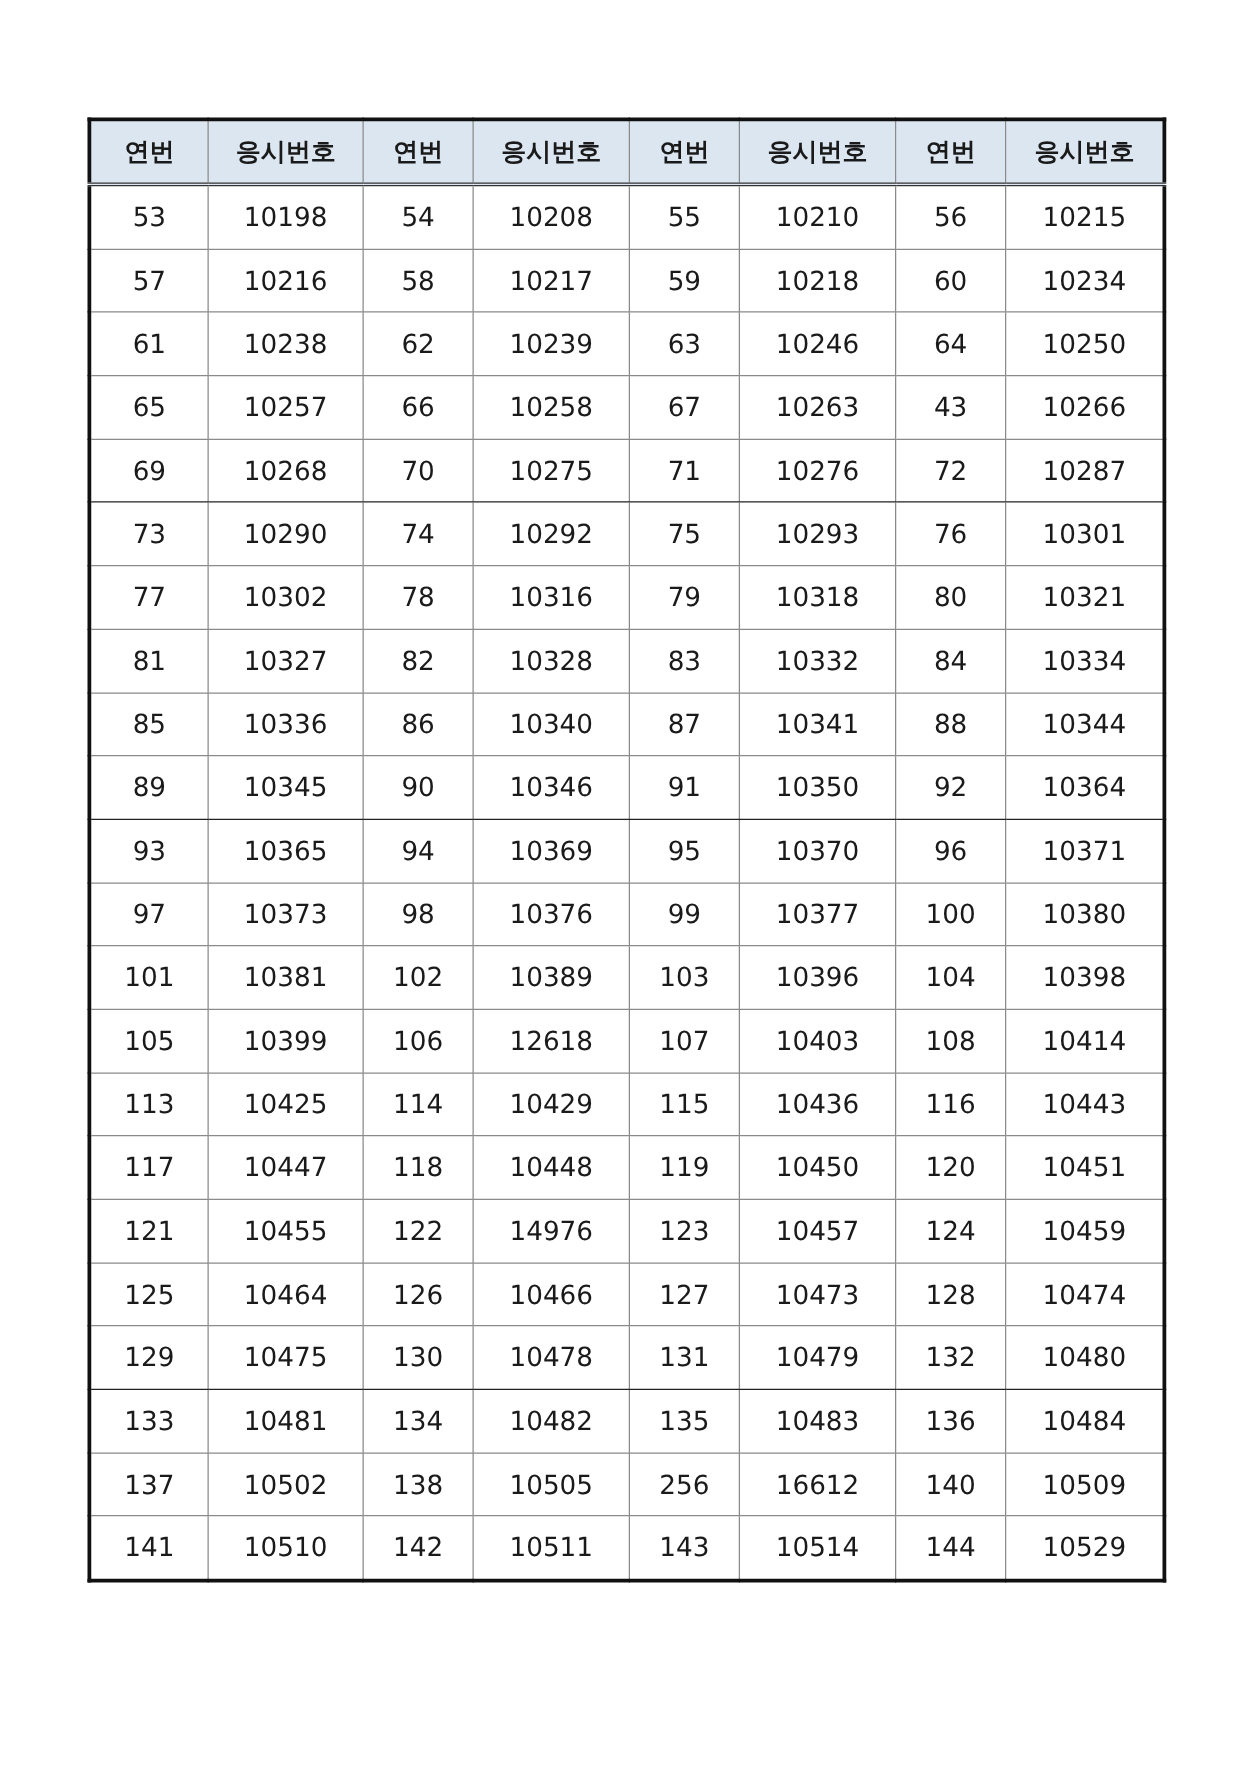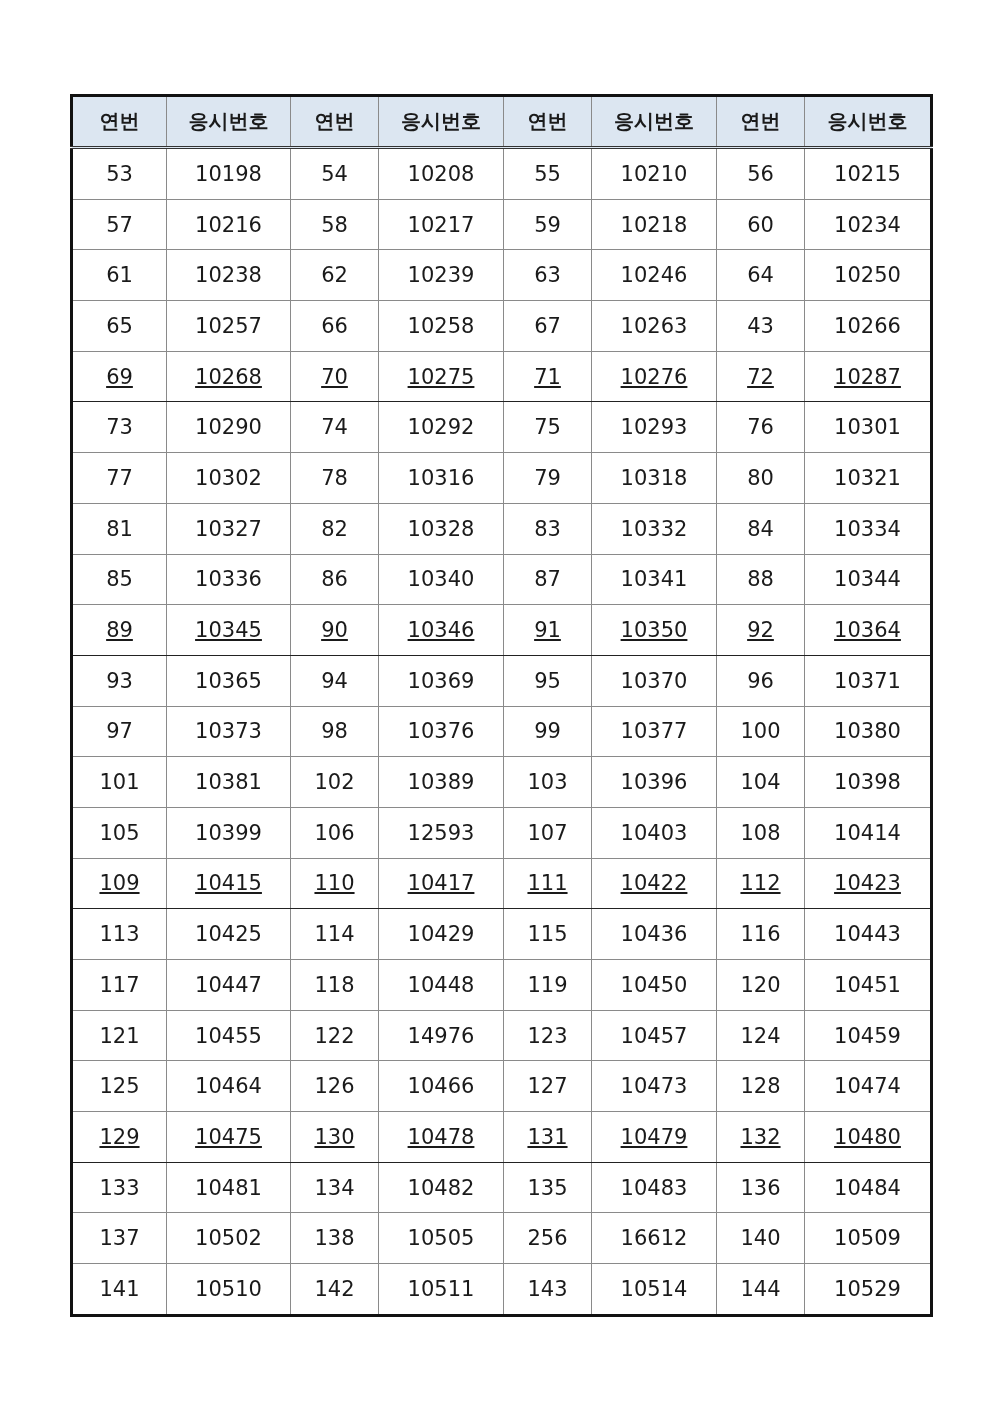--- a/index.html
+++ b/index.html
@@ -12,21 +12,21 @@
   }
   table.roster th, table.roster td {
     text-align:center; vertical-align:middle; padding:0;
     border:1px solid #8a8a8a; color:#1a1a1a;
   }
   table.roster th {
     height:49px; background:#dce6f1; font-weight:bold; font-size:20px;
     border-bottom:3px double #333;
   }
   table.roster td { height:49.7px; font-size:21px; }
-  table.roster tr.group-end td { border-bottom:1.5px solid #222;text-decoration:underline; }
+  table.roster tr.group-end td { border-bottom:1.5px solid #222; }
   table.roster .pair-start { border-left:1.5px solid #222; }
 </style>
 </head>
 <body>
 
 <div class="page">
   <table class="roster">
     <colgroup>
       <col style="width:95px">
         <col style="width:124px">
@@ -177,35 +177,25 @@
           <td>10389</td>
           <td class="pair-start">103</td>
           <td>10396</td>
           <td class="pair-start">104</td>
           <td>10398</td>
         </tr>
         <tr>
           <td>105</td>
           <td>10399</td>
           <td class="pair-start">106</td>
-          <td>12593</td>
+          <td>12618</td>
           <td class="pair-start">107</td>
           <td>10403</td>
           <td class="pair-start">108</td>
           <td>10414</td>
-        </tr>
-        <tr class="group-end">
-          <td>109</td>
-          <td>10415</td>
-          <td class="pair-start">110</td>
-          <td>10417</td>
-          <td class="pair-start">111</td>
-          <td>10422</td>
-          <td class="pair-start">112</td>
-          <td>10423</td>
         </tr>
         <tr>
           <td>113</td>
           <td>10425</td>
           <td class="pair-start">114</td>
           <td>10429</td>
           <td class="pair-start">115</td>
           <td>10436</td>
           <td class="pair-start">116</td>
           <td>10443</td>

